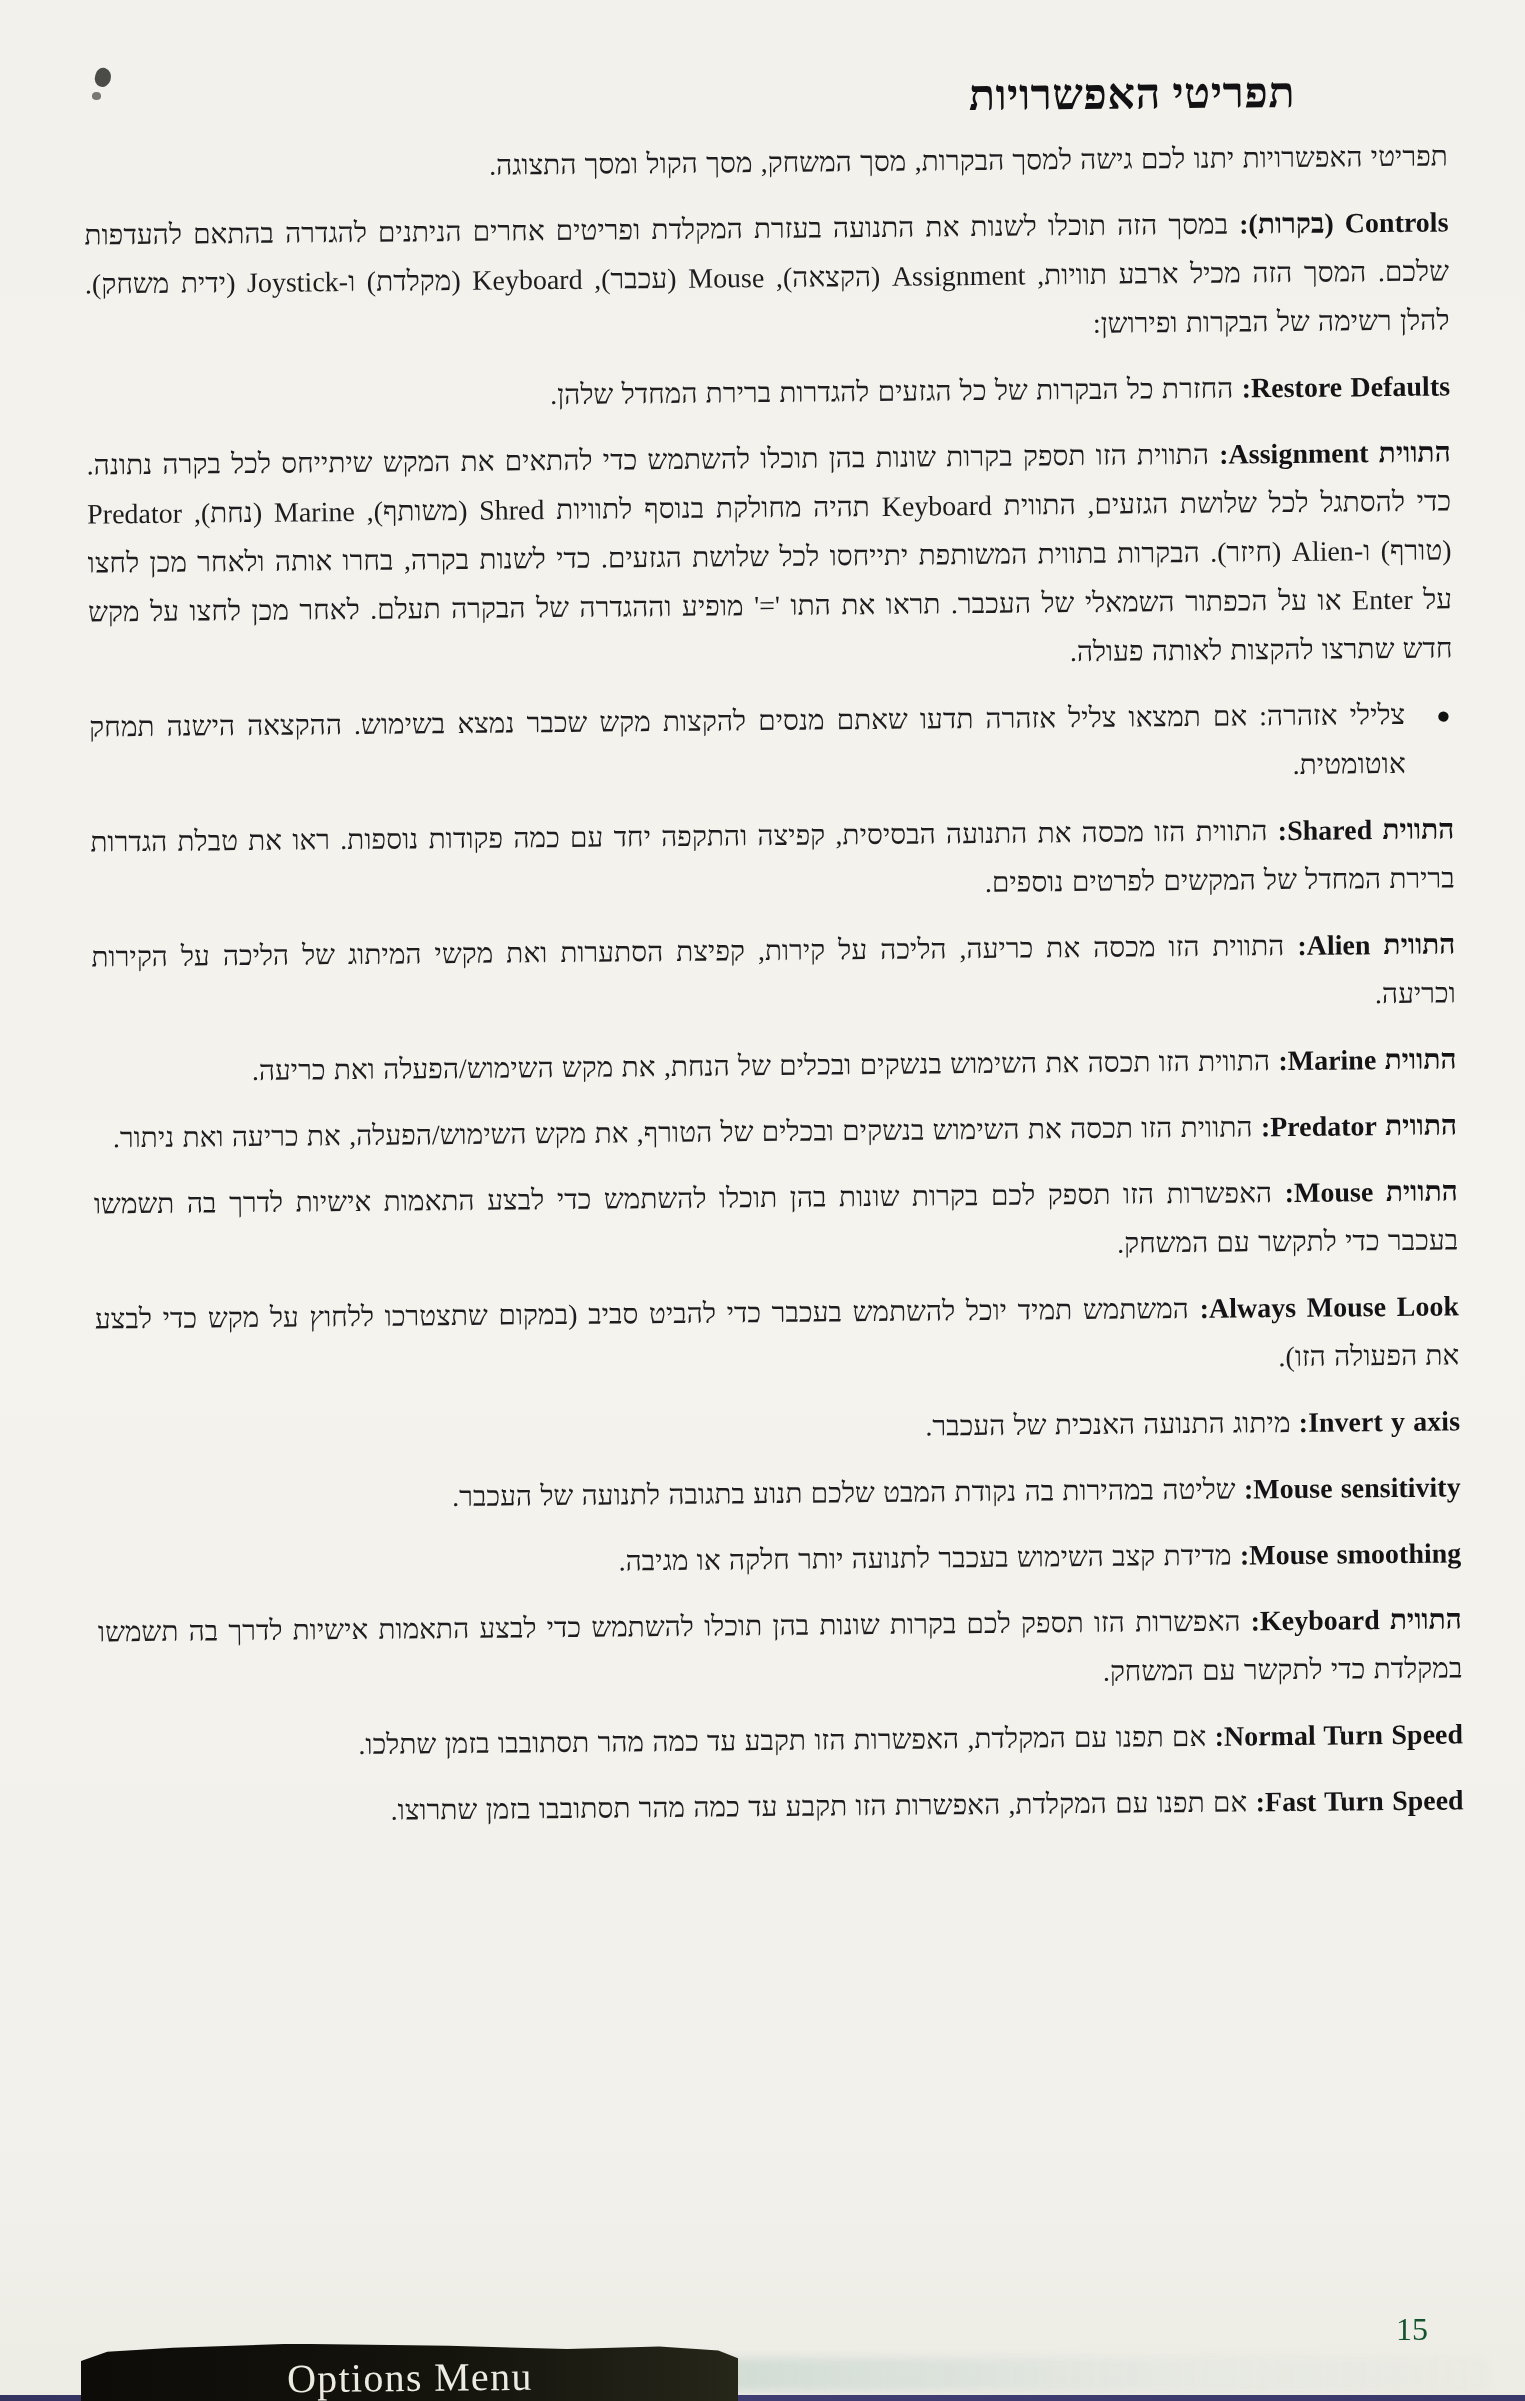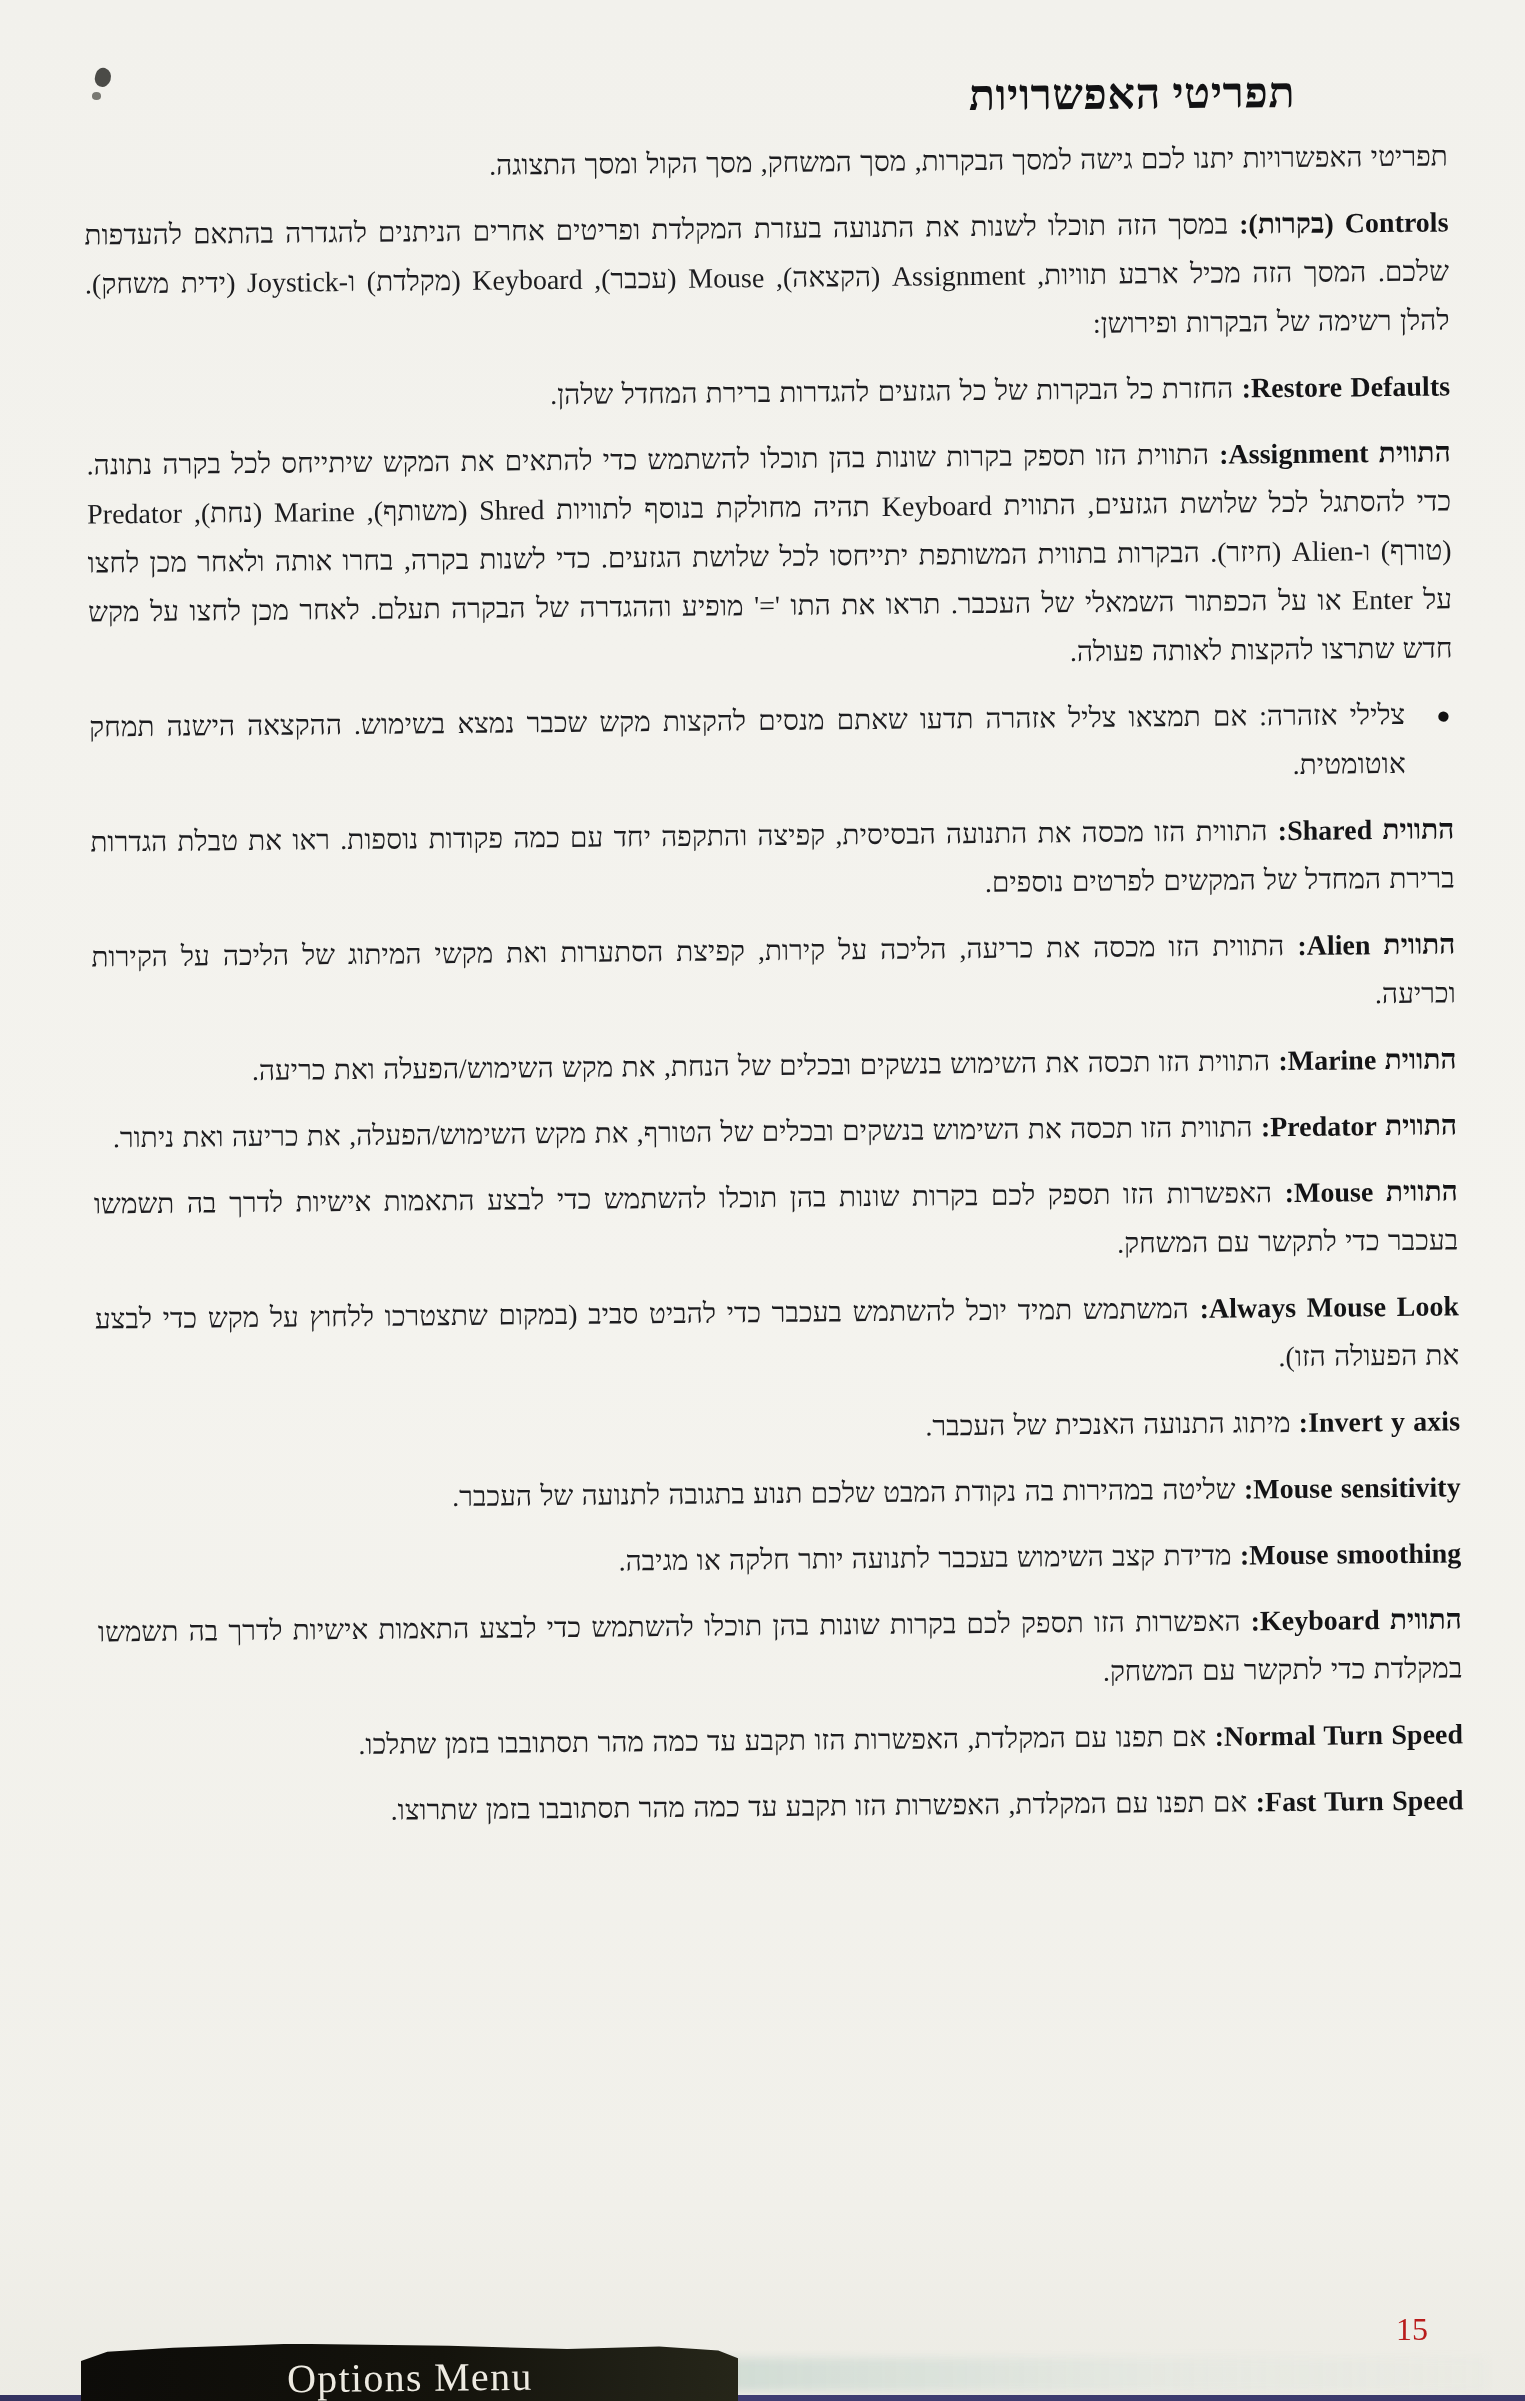--- a/index.html
+++ b/index.html
@@ -26,21 +26,21 @@
     word-spacing:1.3px;
   }
   .para .lead{font-weight:bold;color:#141416;}
   .bullet-para{position:relative;padding-right:48px;}
   .bullet-marker{
     position:absolute;right:2.5px;top:1.3px;
     font-size:24px;color:#111;line-height:49px;
   }
   .page-number{
     position:absolute;right:98px;bottom:53px;
-    font-size:32px;color:#b91c1c;font-family:"Liberation Serif",serif;
+    font-size:32px;color:#14532d;font-family:"Liberation Serif",serif;
   }
   .teal-smear{
     position:absolute;left:663px;right:38px;top:2358px;height:33px;
     background:linear-gradient(90deg,rgba(130,175,165,0.28),rgba(190,215,208,0.14) 60%,rgba(190,215,208,0.05));
     filter:blur(4.4px);
   }
   .bottom-line{
     position:absolute;left:0;right:0;bottom:0;height:5.7px;
     background:linear-gradient(90deg,#34325f,#403e74 40%,#3a3869);
   }

